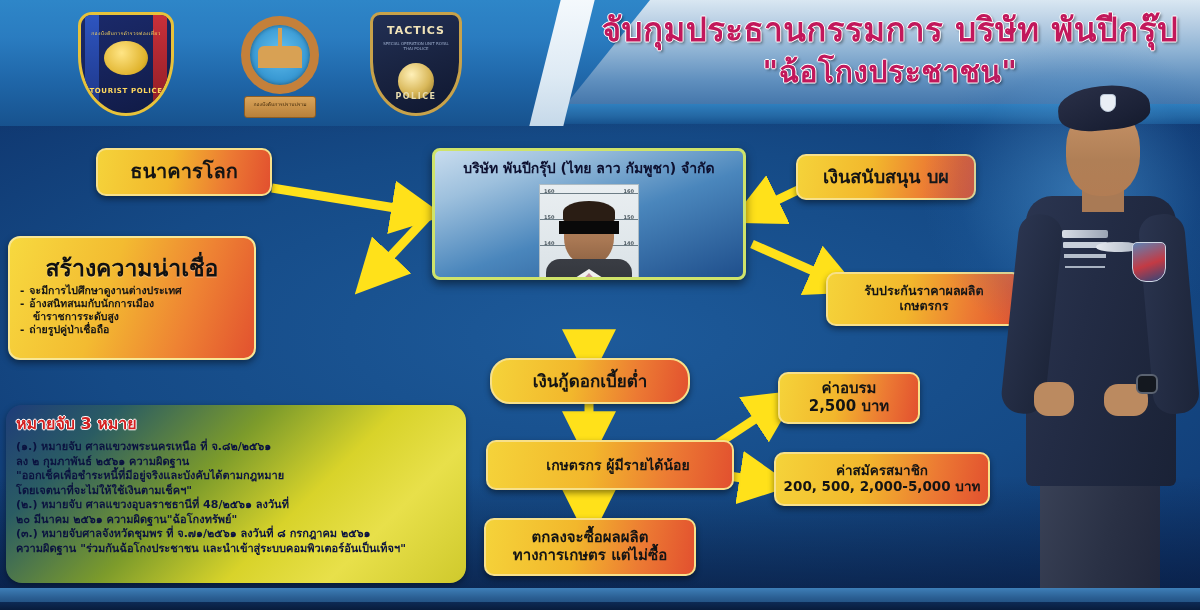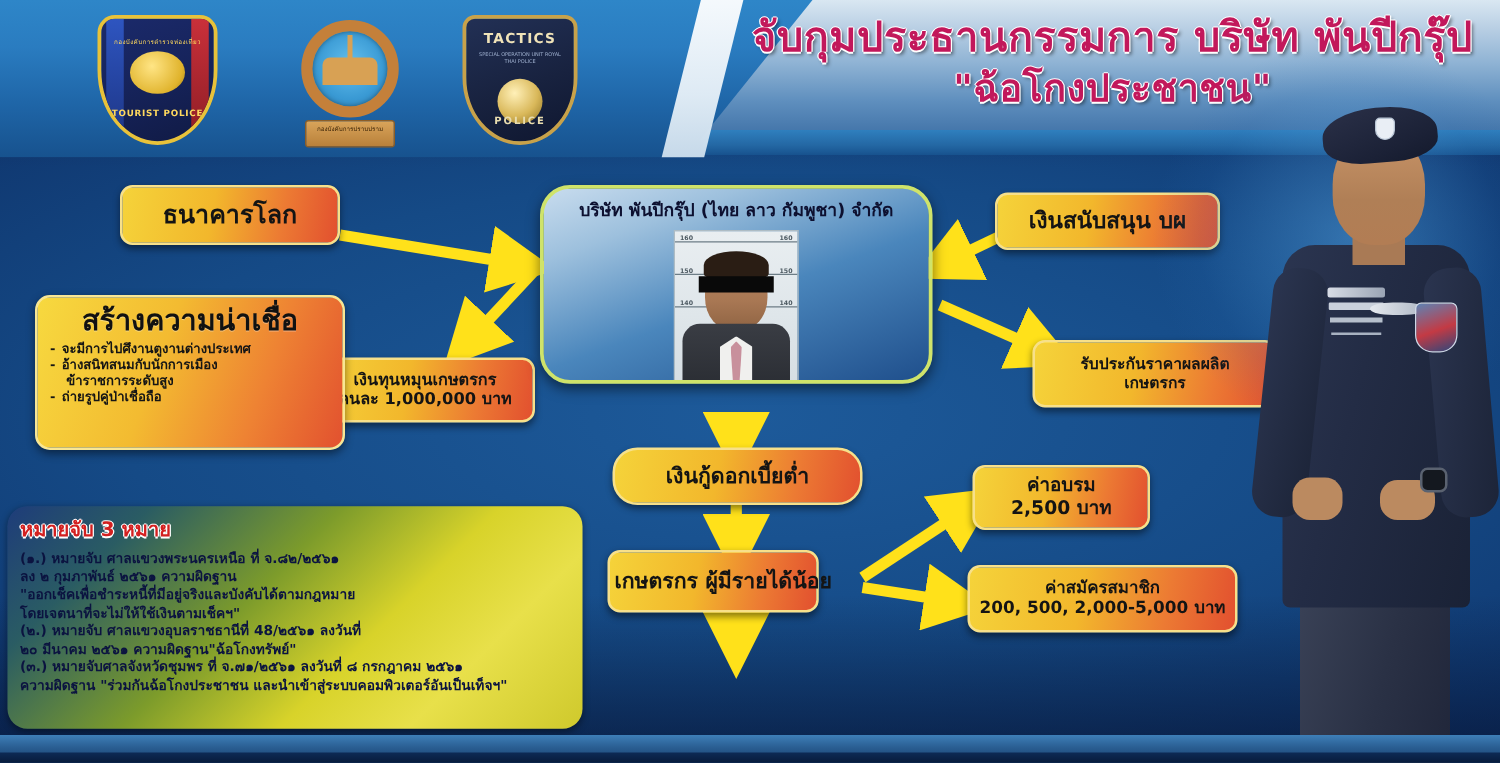--- a/index.html
+++ b/index.html
@@ -165,22 +165,21 @@
   }
   .node .ln { line-height:1.18; white-space:nowrap;text-align:center; }
 
   
   .panel-credit {
     position:absolute; left:8px; top:236px; width:248px; height:124px;
     background:linear-gradient(110deg,#f7d93f 0%, #f3bb31 40%, #ee8233 72%, #e2512f 100%);
     border:2px solid #f8e694;
     border-radius:12px;
     box-shadow:0 3px 7px rgba(0,0,0,.45);
-    padding:6px 10px 4px 10px;
-    margin-left:20px;
+    padding:17px 10px 4px 10px;
   }
   .panel-credit h2 {
     font-size:23px; color:#111; text-align:center; font-weight:bold;
     line-height:26px; text-shadow:0 1px 0 rgba(255,255,255,.35);
   }
   .panel-credit ul { list-style:none; margin-top:3px; }
   .panel-credit li {
     font-size:10.5px; color:#151515; line-height:13px; font-weight:bold;
     display:flex; gap:5px;
   }
@@ -202,23 +201,23 @@
     text-shadow:1px 0 0 #fff, -1px 0 0 #fff, 0 1px 0 #fff, 0 -1px 0 #fff;
     margin-bottom:4px;
   }
   .warrant-line {
     font-size:11px; color:#0b1340; font-weight:bold;
     line-height:14.5px; white-space:nowrap;
   }
 
   
   .company {
-    position:absolute; left:432px; top:148px; width:314px; height:159px;
+    position:absolute; left:432px; top:148px; width:314px; height:132px;
     border:3px solid #cfe36a;
-    border-radius:24px;
+    border-radius:8px;
     background:linear-gradient(160deg,#c8dcee 0%, #9dc0dd 22%, #4a86bc 55%, #1f4f8c 100%);
     box-shadow:0 4px 10px rgba(0,0,0,.5);
     overflow:hidden;
   }
   .company-title {
     position:absolute; left:0; right:0; top:6px; text-align:center;
     font-size:14px; font-weight:bold; color:#0d1030;
     white-space:nowrap;
   }
   .mugshot {
@@ -426,48 +425,48 @@
   </svg>
 
   <div class="node" style="left:96px; top:148px; width:176px; height:48px; font-size:20px;">
     <div class="ln">ธนาคารโลก</div>
   </div>
 
   <div class="node" style="left:796px; top:154px; width:180px; height:46px; font-size:18px;">
     <div class="ln">เงินสนับสนุน บผ</div>
   </div>
 
-  <div class="node" style="left:252px; top:286px; width:176px; height:52px; font-size:13px;">
-    <div class="ln">เงินทุนหมุนเกษตรกร</div>
-    <div class="ln">คนละ 1,000,000 บาท</div>
-  </div>
 
   <div class="node" style="left:826px; top:272px; width:196px; height:54px; font-size:12.5px;">
     <div class="ln">รับประกันราคาผลผลิต</div>
     <div class="ln">เกษตรกร</div>
   </div>
 
   <div class="node" style="left:490px; top:358px; width:200px; height:46px; font-size:17px;border-radius:20px;">
     <div class="ln">เงินกู้ดอกเบี้ยต่ำ</div>
   </div>
 
-  <div class="node" style="left:486px; top:440px; width:169px; height:50px; font-size:17px;padding-left:24px;">
+  <div class="node" style="left:486px; top:440px; width:248px; height:50px; font-size:14px;padding-left:24px;">
     <div class="ln">เกษตรกร ผู้มีรายได้น้อย</div>
   </div>
 
   <div class="node" style="left:778px; top:372px; width:142px; height:52px; font-size:15px;">
     <div class="ln">ค่าอบรม</div>
     <div class="ln">2,500 บาท</div>
   </div>
 
   <div class="node" style="left:774px; top:452px; width:216px; height:54px; font-size:13.5px;">
     <div class="ln">ค่าสมัครสมาชิก</div>
     <div class="ln">200, 500, 2,000-5,000 บาท</div>
   </div>
 
+  <div class="node" style="left:484px; top:518px; width:212px; height:58px; font-size:15px;">
+    <div class="ln">ตกลงจะซื้อผลผลิต</div>
+    <div class="ln">ทางการเกษตร แต่ไม่ซื้อ</div>
+  </div>
 
   <div class="company">
     <div class="company-title">บริษัท พันปีกรุ๊ป (ไทย ลาว กัมพูชา) จำกัด</div>
     <div class="mugshot">
       <div class="mug-scale">
         <div class="mug-tick" style="top:0;"></div>
         <div class="mug-tick" style="top:26px;"></div>
         <div class="mug-tick" style="top:52px;"></div>
         <div class="mug-num" style="left:4px; top:-5px;">160</div>
         <div class="mug-num" style="right:4px; top:-5px;">160</div>
@@ -484,21 +483,21 @@
         <div class="mug-tie"></div>
       </div>
     </div>
   </div>
 
   <div class="panel-credit">
     <h2>สร้างความน่าเชื่อ</h2>
     <ul>
       <li>
         <span class="dash">-</span>
-        <span class="txt">จะมีการไปศึงานตูงานต่างประเทศ</span>
+        <span class="txt">จะมีการไปศึกษาดูงานต่างประเทศ</span>
       </li>
       <li>
         <span class="dash">-</span>
         <span class="txt">อ้างสนิทสนมกับนักการเมือง</span>
       </li>
       <li class="sub">
         <span class="txt">ข้าราชการระดับสูง</span>
       </li>
       <li>
         <span class="dash">-</span>

